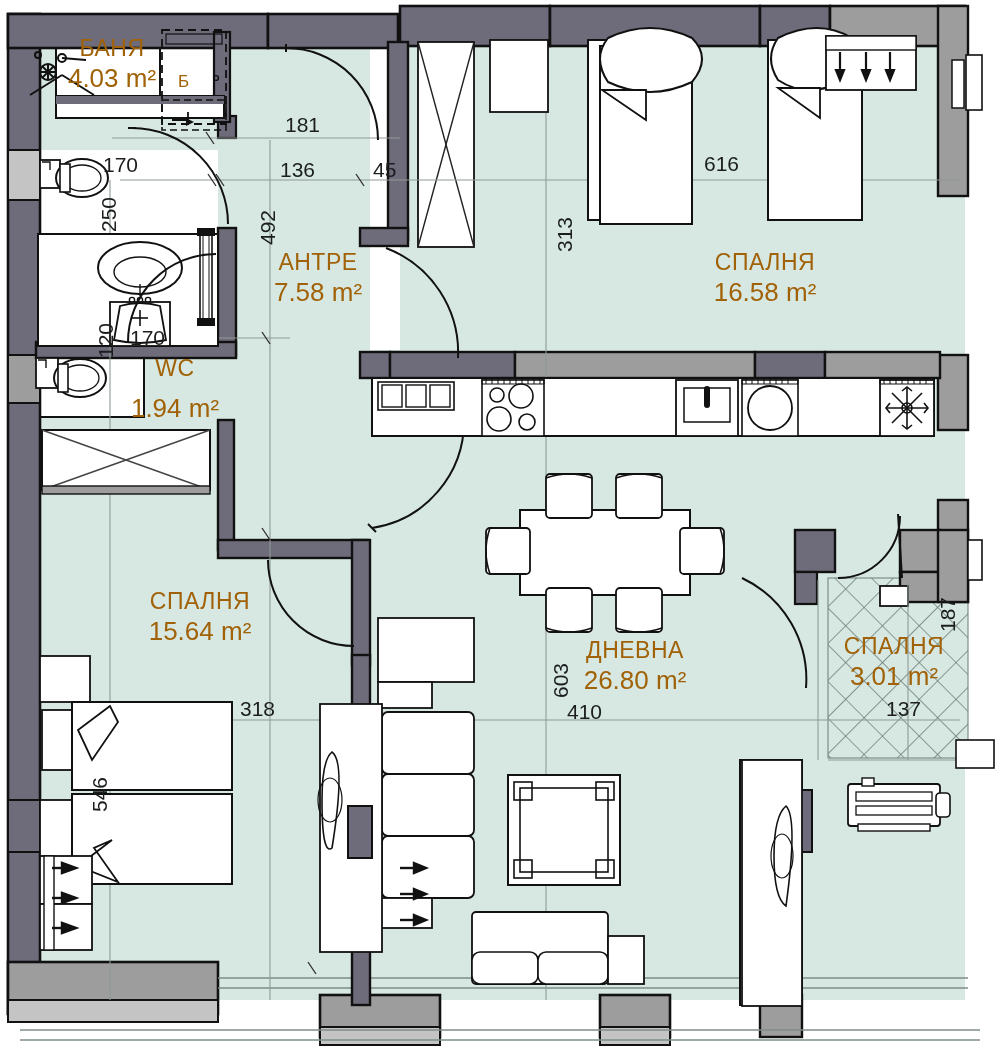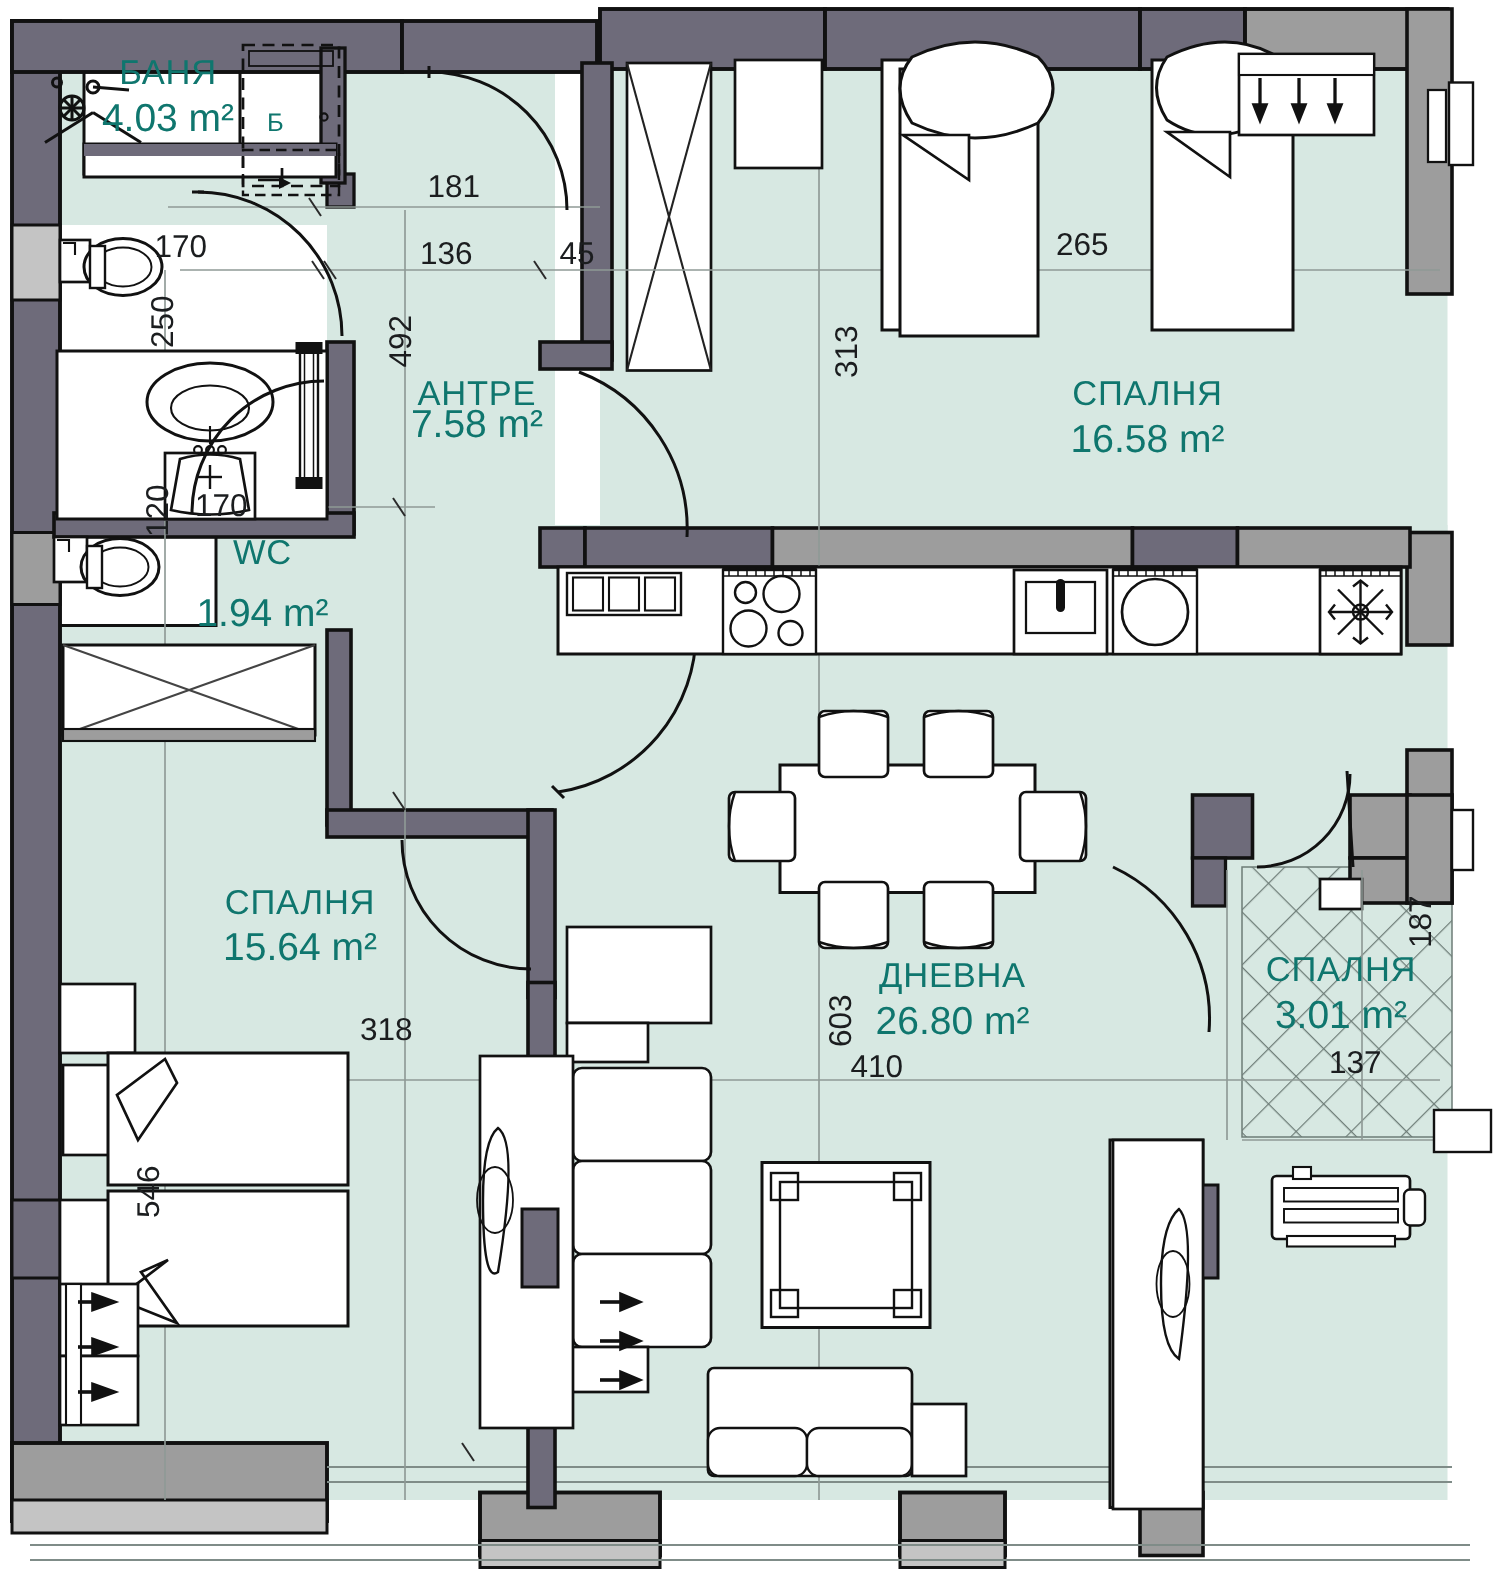--- a/index.html
+++ b/index.html
@@ -7,21 +7,21 @@
   body{font-family:"Liberation Sans", sans-serif;}
   #plan-root{
     position:relative;
     width:1000px;height:1051px;
     background:#ffffff;
     overflow:hidden;
   }
   #plan-svg{position:absolute;left:0;top:0;width:1000px;height:1051px;}
   .lbl{
     position:absolute;
-    color:#0f766e;
+    color:#a16207;
     font-family:"Liberation Sans", sans-serif;
     white-space:nowrap;
     pointer-events:none;
     line-height:1.12;
   }
   .room-name{font-size:23px;letter-spacing:.5px;text-align:center;}
   .room-area{font-size:26px;text-align:center;}
   .dim{font-size:21px;color:#1b1d1f;}
   .dim-v{transform-origin:0 0;}
 </style>
@@ -449,21 +449,21 @@
       <rect x="956" y="740" width="38" height="28" fill="#ffffff" stroke="#111" stroke-width="1.6"></rect>
     </g>
 
   </svg>
 
   <div class="lbl room-name" style="left:42px;top:36px;width:140px;">БАНЯ</div>
   <div class="lbl room-area" style="left:42px;top:64px;width:140px;">4.03 m²</div>
   <div class="lbl" style="left:178px;top:72px;font-size:17px;">Б</div>
 
   <div class="lbl room-name" style="left:248px;top:250px;width:140px;">АНТРЕ</div>
-  <div class="lbl room-area" style="left:248px;top:268px;width:140px;">7.58 m²</div>
+  <div class="lbl room-area" style="left:248px;top:278px;width:140px;">7.58 m²</div>
 
   <div class="lbl room-name" style="left:695px;top:250px;width:140px;">СПАЛНЯ</div>
   <div class="lbl room-area" style="left:695px;top:278px;width:140px;">16.58 m²</div>
 
   <div class="lbl room-name" style="left:110px;top:356px;width:130px;">WC</div>
   <div class="lbl room-area" style="left:110px;top:384px;width:130px;margin-top:10px;">1.94 m²</div>
 
   <div class="lbl room-name" style="left:130px;top:589px;width:140px;">СПАЛНЯ</div>
   <div class="lbl room-area" style="left:130px;top:617px;width:140px;">15.64 m²</div>
 
@@ -471,22 +471,22 @@
   <div class="lbl room-area" style="left:565px;top:666px;width:140px;">26.80 m²</div>
 
   <div class="lbl room-name" style="left:826px;top:634px;width:136px;">СПАЛНЯ</div>
   <div class="lbl room-area" style="left:826px;top:662px;width:136px;">3.01 m²</div>
 
   <div class="lbl dim" style="left:285px;top:113px;">181</div>
   <div class="lbl dim" style="left:280px;top:158px;">136</div>
   <div class="lbl dim" style="left:373px;top:158px;">45</div>
   <div class="lbl dim" style="left:103px;top:153px;">170</div>
   <div class="lbl dim" style="left:130px;top:326px;">170</div>
-  <div class="lbl dim" style="left:704px;top:152px;">265</div>
-  <div class="lbl dim" style="left:240px;top:675px;text-align:right;">318</div>
+  <div class="lbl dim" style="left:704px;top:152px;">616</div>
+  <div class="lbl dim" style="left:240px;top:697px;text-align:right;">318</div>
   <div class="lbl dim" style="left:567px;top:700px;">410</div>
   <div class="lbl dim" style="left:886px;top:697px;">137</div>
 
   <div class="lbl dim dim-v" style="left:97px;top:232px;transform:rotate(-90deg);">250</div>
   <div class="lbl dim dim-v" style="left:256px;top:245px;transform:rotate(-90deg);">492</div>
   <div class="lbl dim dim-v" style="left:94px;top:358px;transform:rotate(-90deg);">120</div>
   <div class="lbl dim dim-v" style="left:553px;top:252px;transform:rotate(-90deg);">313</div>
   <div class="lbl dim dim-v" style="left:88px;top:812px;transform:rotate(-90deg);">546</div>
   <div class="lbl dim dim-v" style="left:549px;top:698px;transform:rotate(-90deg);">603</div>
   <div class="lbl dim dim-v" style="left:936px;top:632px;transform:rotate(-90deg);">187</div>

